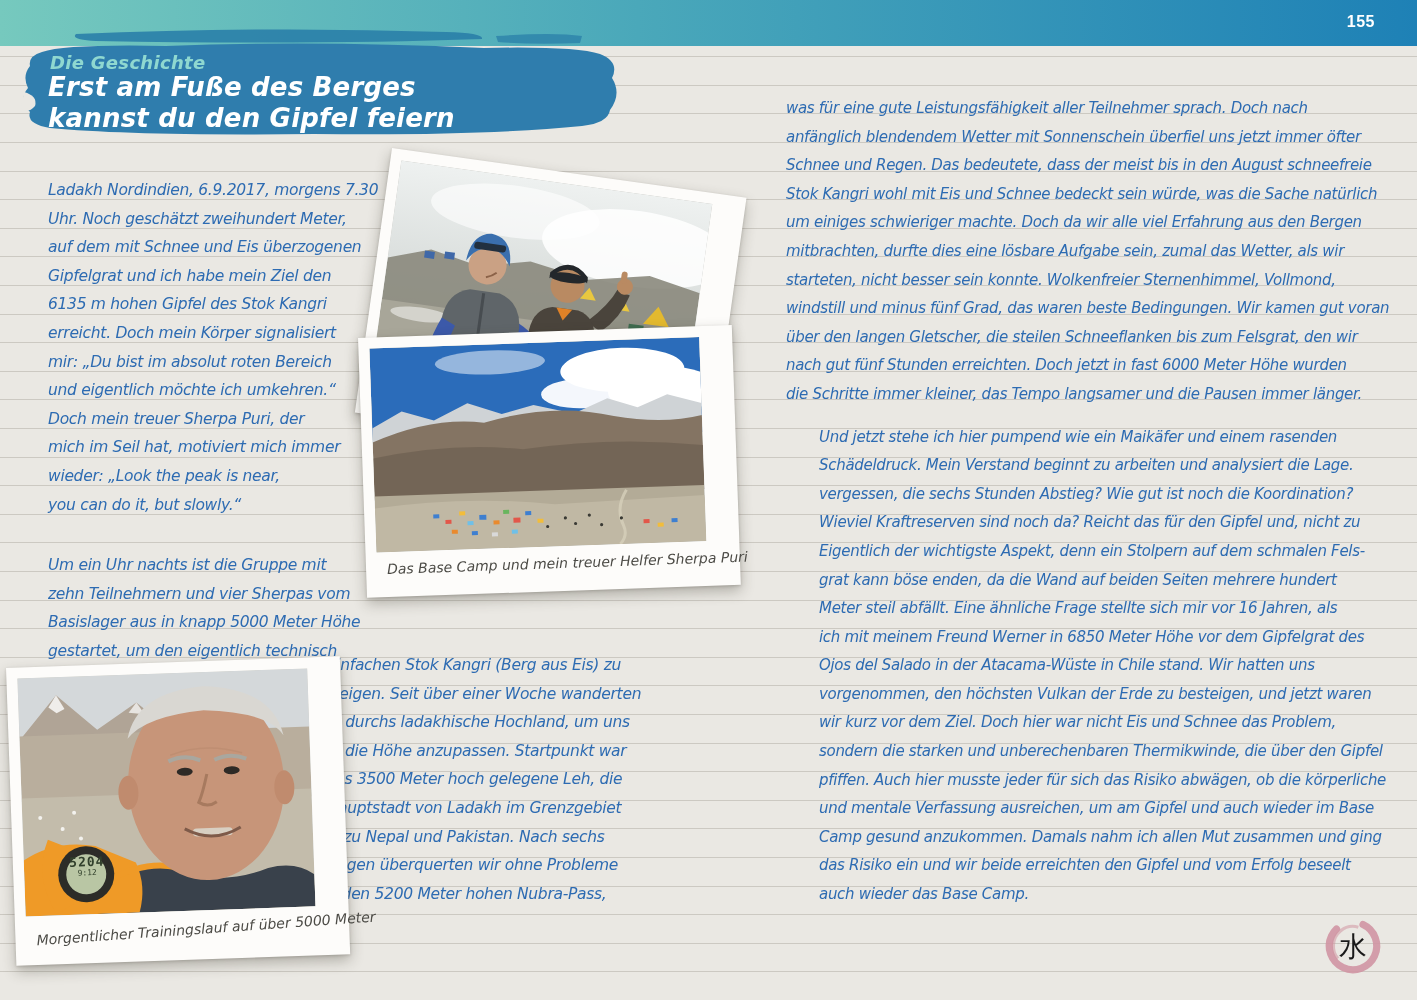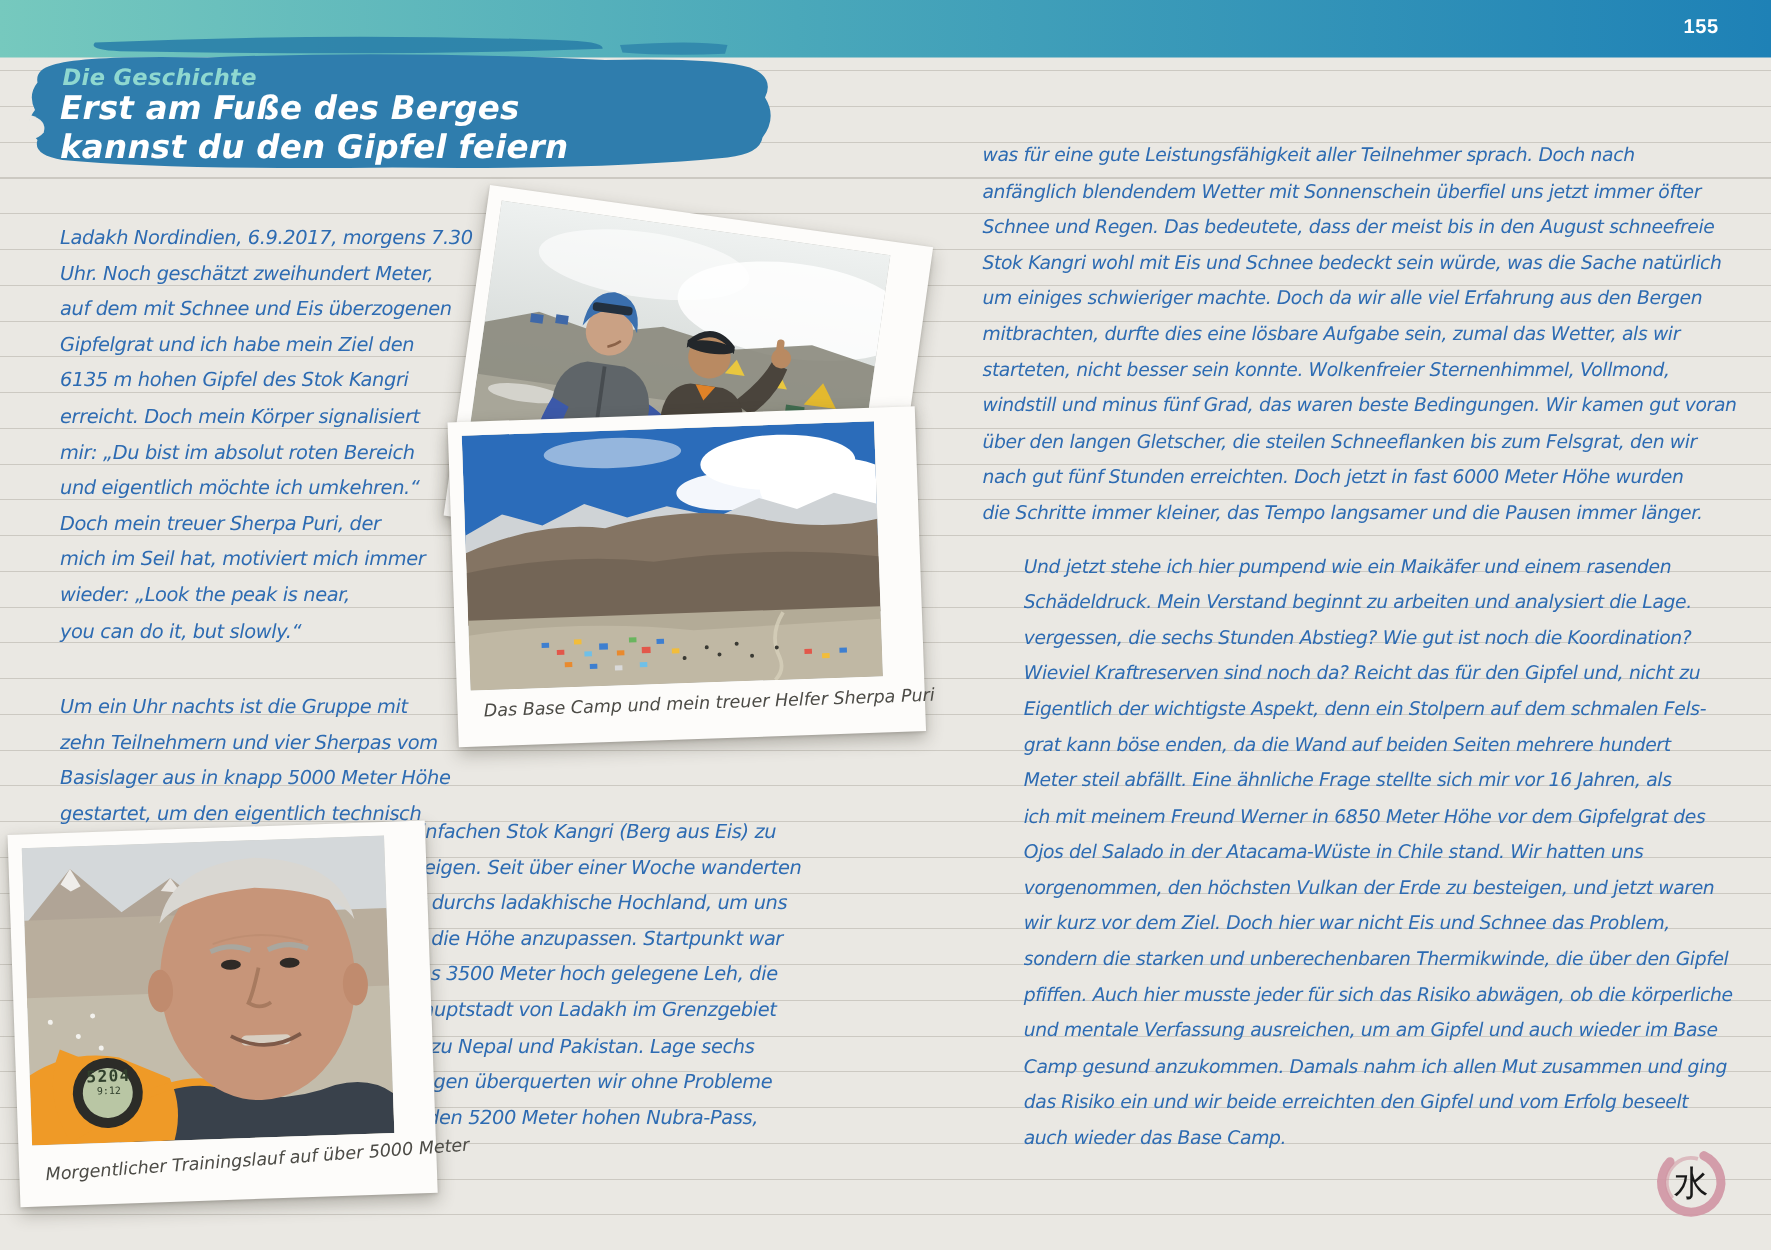--- a/index.html
+++ b/index.html
@@ -30,21 +30,21 @@
     font-style:italic;line-height:31px;letter-spacing:.2px;
   }
   .hand{
     font-family:"DejaVu Sans",sans-serif;font-style:italic;
     color:#2d6bb2;letter-spacing:-0.3px;
   }
   .tl{height:28.6px;line-height:28.6px;white-space:nowrap;}
   .col-left{position:absolute;left:48px;top:176px;width:322px;font-size:15.5px;}
   .col-left .p2{margin-top:32px;}
   .col-mid{position:absolute;left:298px;top:651px;width:352px;font-size:15.5px;text-align:center;}
-  .col-right{position:absolute;left:786px;top:110px;width:600px;font-size:15px;}
+  .col-right{position:absolute;left:786px;top:94px;width:600px;font-size:15px;}
   .col-right .p2{margin-top:14px;margin-left:33px;}
 
   .polaroid{
     position:absolute;background:#fdfcfa;padding:11px;
     box-shadow:0 6px 14px rgba(60,55,45,.32),0 1px 3px rgba(60,55,45,.22);
   }
   .polaroid .img{position:relative;overflow:hidden;background:#cfd0cc;}
   .polaroid .cap{
     height:34px;display:flex;align-items:center;padding-left:10px;
     font-family:"DejaVu Sans",sans-serif;font-style:italic;
@@ -107,21 +107,21 @@
       </div>
   </div>
 
   <div class="col-mid hand">
       <div class="tl">einfachen Stok Kangri (Berg aus Eis) zu</div>
       <div class="tl">besteigen. Seit über einer Woche wanderten</div>
       <div class="tl">wir durchs ladakhische Hochland, um uns</div>
       <div class="tl">an die Höhe anzupassen. Startpunkt war</div>
       <div class="tl">das 3500 Meter hoch gelegene Leh, die</div>
       <div class="tl">Hauptstadt von Ladakh im Grenzgebiet</div>
-      <div class="tl">zu Nepal und Pakistan. Lage sechs</div>
+      <div class="tl">zu Nepal und Pakistan. Nach sechs</div>
       <div class="tl">Tagen überquerten wir ohne Probleme</div>
       <div class="tl">den 5200 Meter hohen Nubra-Pass,</div>
     </div>
 
   <div class="col-right hand">
     <div class="p1">
         <div class="tl">was für eine gute Leistungsfähigkeit aller Teilnehmer sprach. Doch nach</div>
         <div class="tl">anfänglich blendendem Wetter mit Sonnenschein überfiel uns jetzt immer öfter</div>
         <div class="tl">Schnee und Regen. Das bedeutete, dass der meist bis in den August schneefreie</div>
         <div class="tl">Stok Kangri wohl mit Eis und Schnee bedeckt sein würde, was die Sache natürlich</div>

